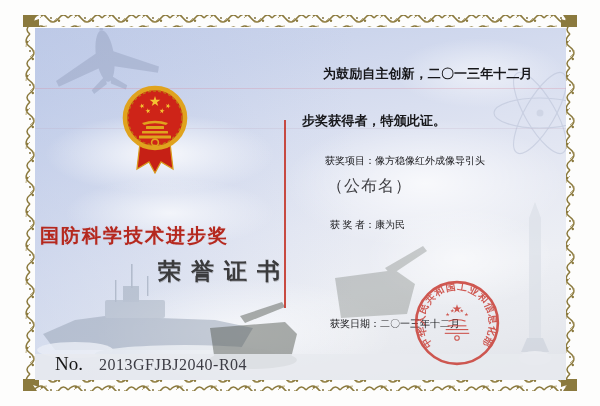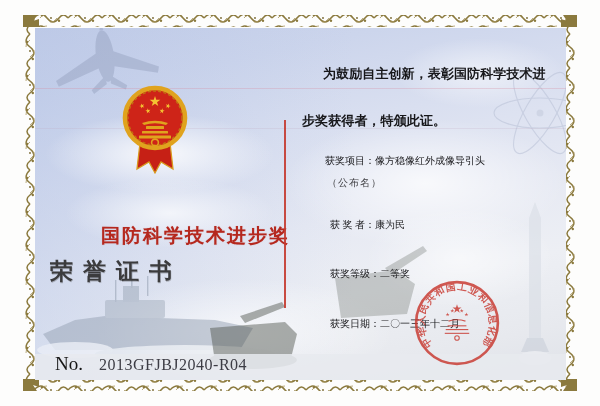--- a/index.html
+++ b/index.html
@@ -28,45 +28,45 @@
   .bgart { position:absolute; left:0; top:0; width:531px; height:352px; }
 
   .scanline { position:absolute; left:0; height:1px; width:531px; pointer-events:none; }
   .s1 { top:60px;  background:rgba(214,140,160,0.30); }
   .s2 { top:100px; background:rgba(190,170,190,0.22); }
 
   
   .emblem { position:absolute; left:87px; top:57px; width:66px; height:93px; }
 
   .award-title {
-    position:absolute; left:5px; top:195px; width:250px; text-align:right;
+    position:absolute; left:5px; top:195px; width:250px; text-align:left;
     font-family:"Liberation Sans","DejaVu Sans",sans-serif;
     font-size:19px; font-weight:700; letter-spacing:2px; color:#b5281e;
     text-shadow:0 0 1px rgba(181,40,30,0.35);
   }
   .doc-type {
-    position:absolute; left:5px; top:228px; width:250px; text-align:left; text-indent:10px;
+    position:absolute; left:5px; top:228px; width:250px; text-align:right; text-indent:10px;
     font-size:23px; font-weight:700; letter-spacing:10px; color:#3b3b3d;
     text-shadow:0.5px 0.5px 0 rgba(60,60,60,0.3);
   }
   .serial-row { position:absolute; left:20px; top:325px; white-space:nowrap; }
   .serial-label { font-size:19px; font-weight:400; color:#151515; }
   .serial-number { font-size:16px; color:#3c3c44; letter-spacing:0.5px; margin-left:16px; }
 
   
   .divider { position:absolute; left:249px; top:92px; width:2px; height:188px; background:#c4382e; opacity:0.9; }
 
   
   .intro-line { position:absolute; white-space:nowrap; font-size:13px; font-weight:700; color:#17171a; letter-spacing:0.1px; }
   .il1 { left:288px; top:37px; }
   .il2 { left:267px; top:84px; }
 
   .field { position:absolute; white-space:nowrap; font-size:10px; font-weight:400; color:#17171a; }
   .f0 { left:290px; top:126px; }
-  .f0-note { position:absolute; left:292px; top:148px; font-size:10px; font-weight:400; color:#3e3e42; letter-spacing:1px; }
+  .f0-note { position:absolute; left:292px; top:148px; font-size:16px; font-weight:400; color:#3e3e42; letter-spacing:1px; }
   .f1 { left:295px; top:190px; }
   .f2 { left:295px; top:239px; }
   .f3 { left:295px; top:289px; }
 
   .seal { position:absolute; left:375px; top:248px; width:94px; height:94px; opacity:0.82; }
 </style>
 </head>
 <body>
 
 <div class="page">
@@ -184,29 +184,28 @@
 
     <div class="award-title">国防科学技术进步奖</div>
     <div class="doc-type">荣誉证书</div>
 
     <div class="serial-row">
       <span class="serial-label">No.</span><span class="serial-number">2013GFJBJ2040-R04</span>
     </div>
 
     <span class="divider"></span>
 
-    <div class="intro-line il1">为鼓励自主创新，表彰国防科学技术进</div>
+    <div class="intro-line il1">为鼓励自主创新，二〇一三年十二月</div>
     <div class="intro-line il2">步奖获得者，特颁此证。</div>
 
     <div class="field f0"><span>获奖项目：</span><span>像方稳像红外成像导引头</span></div>
     <div class="f0-note">（公布名）</div>
 
     <div class="field f1"><span>获 奖 者：</span><span>康为民</span></div>
 
-    <div class="field f2"><span>获奖等级：</span><span>二等奖</span></div>
 
     <div class="field f3"><span>获奖日期：</span><span>二〇一三年十二月</span></div>
 
     <svg class="seal" viewBox="-50 -50 100 100" xmlns="http://www.w3.org/2000/svg">
       <circle r="43.5" fill="none" stroke="#c8372e" stroke-width="2.8"></circle>
       <path id="sealArc" d="M -24.7,24.7 A 35,35 0 1 1 24.7,24.7" fill="none"></path>
       <text font-size="10.5" font-weight="700" fill="#c8372e" letter-spacing="1" font-family="Liberation Serif, DejaVu Serif, serif">
         <textPath href="#sealArc" startOffset="50%" text-anchor="middle">中华人民共和国工业和信息化部</textPath>
       </text>
       <g fill="#c8372e" stroke="#c8372e">

